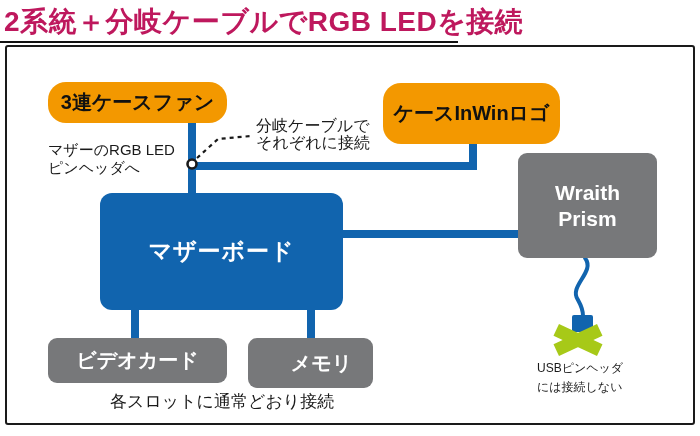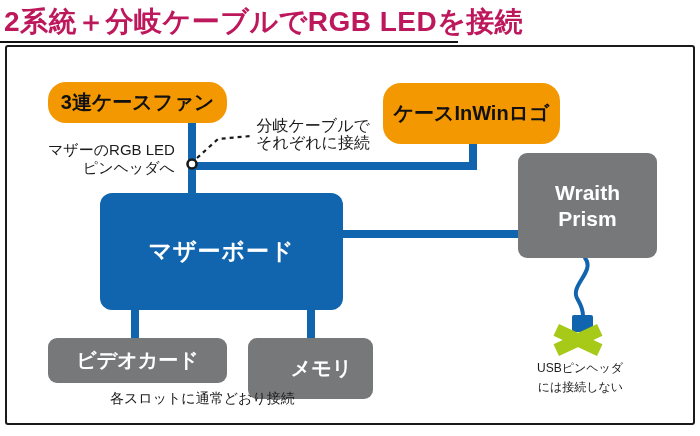--- a/index.html
+++ b/index.html
@@ -29,28 +29,28 @@
   }
   .node.orange{background:var(--orange,#F39800);border-radius:18px;color:#111;font-size:20px;}
   .node.blue{background:var(--blue,#1164AE);border-radius:12px;color:#fff;font-size:23px;letter-spacing:1px;}
   .node.gray{background:var(--gray,#77787A);border-radius:9px;color:#ffffff;font-size:20px;}
   .node.multi{flex-direction:column;line-height:26px;font-size:21px;}
   .box-case-fan{left:48px;top:82px;width:179px;height:41px;}
   .box-inwin{left:383px;top:83px;width:177px;height:61px;}
   .box-motherboard{left:100px;top:193px;width:243px;height:117px;}
   .box-wraith{left:518px;top:153px;width:139px;height:105px;}
   .box-video{left:48px;top:338px;width:179px;height:45px;}
-  .box-memory{left:248px;top:338px;width:125px;height:61px;padding-left:22px;}
+  .box-memory{left:248px;top:338px;width:125px;height:50px;padding-left:22px;}
   .note{position:absolute;color:#1a1a1a;font-weight:500;white-space:nowrap;}
-  .note span{display:block;text-align:right;}
+  .note span{display:block;}
   .note-rgb{left:48px;top:141px;font-size:15px;line-height:18px;}
   .note-splitter{left:256px;top:117px;font-size:16px;line-height:17px;}
   .note-cpu{left:363px;top:257px;font-size:15.5px;line-height:17.5px;}
   .note-usb{left:537px;top:359px;font-size:12px;line-height:19px;}
-  .note-slots{left:110px;top:390px;font-size:14px;}
+  .note-slots{left:110px;top:390px;font-size:17px;}
 </style>
 </head>
 <body>
 
 <div class="stage">
 
   <div class="title">2系統＋分岐ケーブルでRGB LEDを接続</div>
   <div class="title-underline"></div>
 
   <div class="frame"></div>

